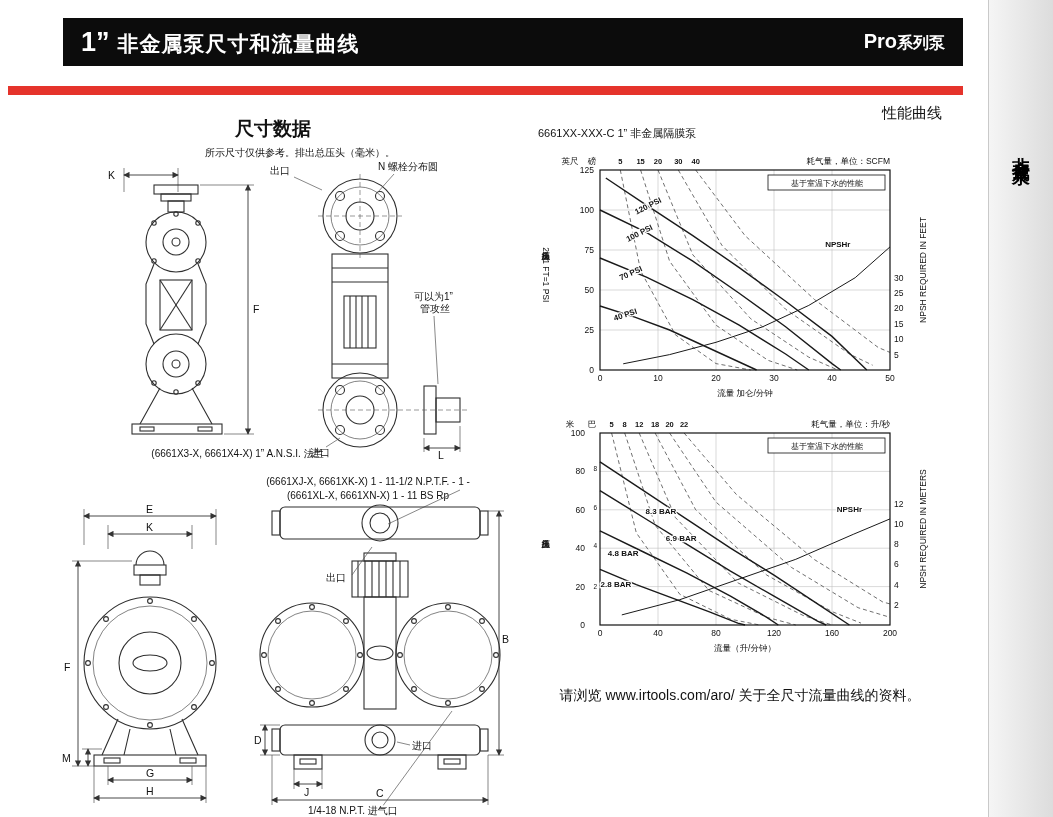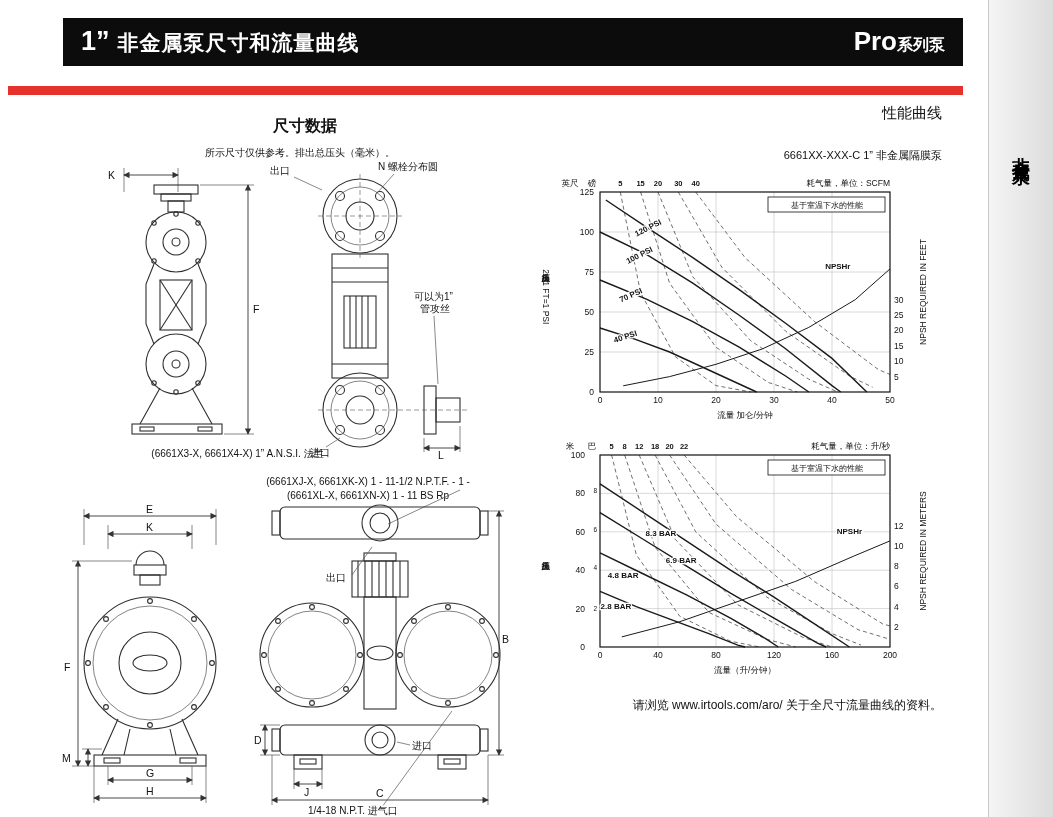--- a/index.html
+++ b/index.html
@@ -3,58 +3,58 @@
 <meta charset="utf-8">
 <style>
   *{box-sizing:border-box}
   html,body{margin:0;padding:0}
   body{width:1053px;height:817px;position:relative;background:#fff;color:#111;
        font-family:"Liberation Sans","DejaVu Sans",sans-serif;overflow:hidden}
   .abs{position:absolute}
 
   
   #header{left:63px;top:18px;width:900px;height:48px;background:#0c0c0c;color:#fff;
-          display:flex;justify-content:space-between;padding:8px 18px}
+          display:flex;align-items:center;justify-content:space-between;padding:8px 18px}
   #header .t1{font-size:27px;font-weight:bold;margin-right:8px}
   #header .t2{font-size:21px;font-weight:bold;letter-spacing:1px}
-  #header .b1{font-size:26px;font-weight:bold}
+  #header .b1{font-size:20px;font-weight:bold}
   #header .b2{font-size:16px;font-weight:bold}
   #redbar{left:8px;top:86px;width:955px;height:9px;background:#e5332b}
 
   
   #sidetab{left:988px;top:0;width:65px;height:817px;background:linear-gradient(90deg,#f5f5f5,#dcdcdc);
            border-left:1px solid #c9c9c9}
   #sidetab .vt{writing-mode:vertical-rl;text-orientation:upright;font-weight:bold;font-size:18px;
            letter-spacing:4px;margin:142px auto 0;display:block;width:24px;color:#000}
 
   
-  #dimhead{left:235px;top:116px;width:140px;text-align:center;font-weight:bold;font-size:16px}
+  #dimhead{left:235px;top:116px;width:140px;text-align:left;font-weight:bold;font-size:19px}
   #dimnote{left:135px;top:146px;width:330px;text-align:center;font-size:10px}
   .cap{font-size:10px;line-height:1.4}
   #flangecap{left:85px;top:447px;width:305px;text-align:center}
   #nptcap{left:243px;top:475px;width:250px;text-align:center}
 
   
   svg.dw{position:absolute;overflow:visible}
   .dw .s, .dw .s *{stroke:#2f2f2f;fill:none;stroke-width:1.1}
   .dw .thin{stroke-width:0.6 !important}
   .dw .dash{stroke:#555;stroke-width:0.6;stroke-dasharray:5 3;fill:none}
   .dw .ext{stroke:#555;stroke-width:0.7}
   .dw .dim{stroke:#333;stroke-width:0.9}
   .dt{font-size:10.5px;fill:#111;stroke:#fff;stroke-width:3px;paint-order:stroke;font-family:inherit}
   .ct{font-size:10px;fill:#111;stroke:#fff;stroke-width:3px;paint-order:stroke;font-family:inherit}
 
   
   #perf{left:538px;top:104px;width:404px}
   #perfhead{text-align:right;font-size:15px;font-weight:normal}
-  #charttitle{text-align:right;font-size:11px;margin-top:25px}
+  #charttitle{text-align:left;font-size:11px;margin-top:3px}
   .chartrow{display:flex;align-items:stretch;margin-top:3px}
   .ylab{width:16px;display:flex;align-items:center;justify-content:center}
   .ylab span{writing-mode:vertical-rl;text-orientation:mixed;font-size:8.5px;line-height:1;color:#111}
-  #footer{margin-top:16px;text-align:right;font-size:12px}
+  #footer{margin-top:28px;text-align:center;font-size:14px}
 
   
   .grid{stroke:#bfbfbf;stroke-width:0.6}
   .frame{fill:none;stroke:#111;stroke-width:1.2}
   .curve{fill:none;stroke:#1a1a1a;stroke-width:1.4}
   .npsh{fill:none;stroke:#1a1a1a;stroke-width:1}
   .air{fill:none;stroke:#4a4a4a;stroke-width:0.8;stroke-dasharray:4 3}
   .notebox{fill:#fff;stroke:#111;stroke-width:0.8}
   text.tick{font-size:8.5px;fill:#111;font-family:inherit}
   text.tick2{font-size:6.5px;fill:#111;font-family:inherit}

